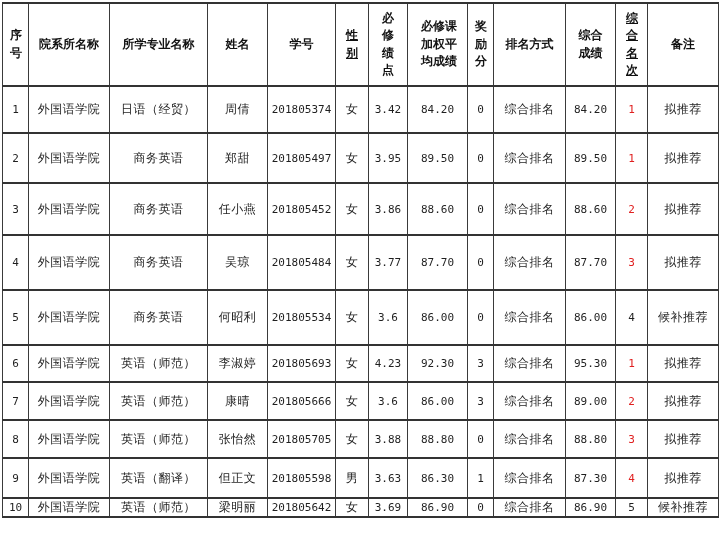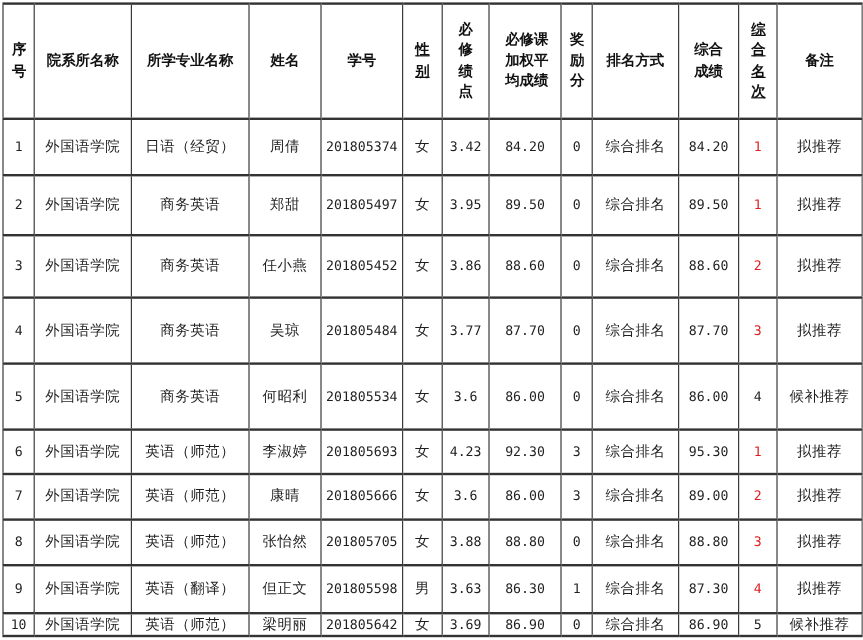--- a/index.html
+++ b/index.html
@@ -32,21 +32,21 @@
   }
   thead tr { height: 83px; }
   th {
     font-weight: bold;
     word-break: break-all;
     line-height: 1.45;
     color: #111111;
   }
   
   th.wrap1  { padding: 0 7px;  }   
-  th.wrap1b { padding: 12px 13px; }   
+  th.wrap1b { padding: 0 13px; }   
   th.wrap1c { padding: 0 10px; text-decoration: underline; }   
   th.wrap2  { padding: 15px 12px; }   
   th.wrap3  { padding: 0 10px; text-align: right; }   
   td { letter-spacing: 0.5px; }
   td.num {
     font-family: "DejaVu Sans Mono", monospace;
     font-size: 11px;
     letter-spacing: 0;
   }
   td.id-small { font-size: 11px; }

